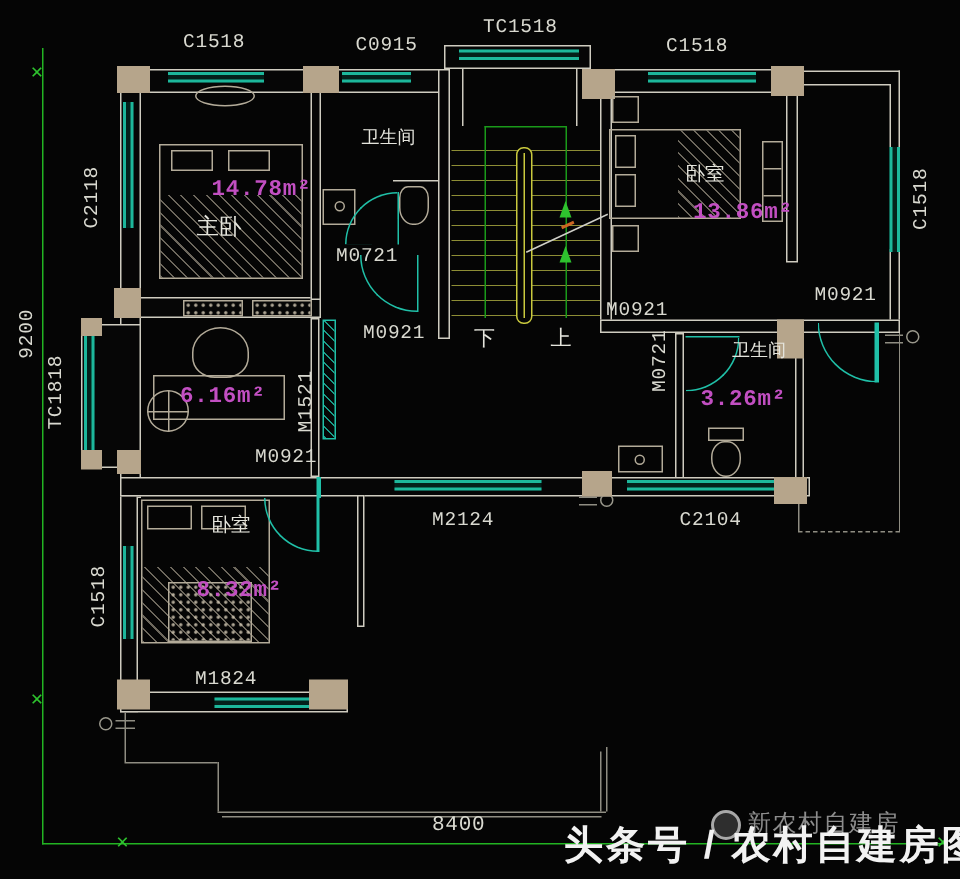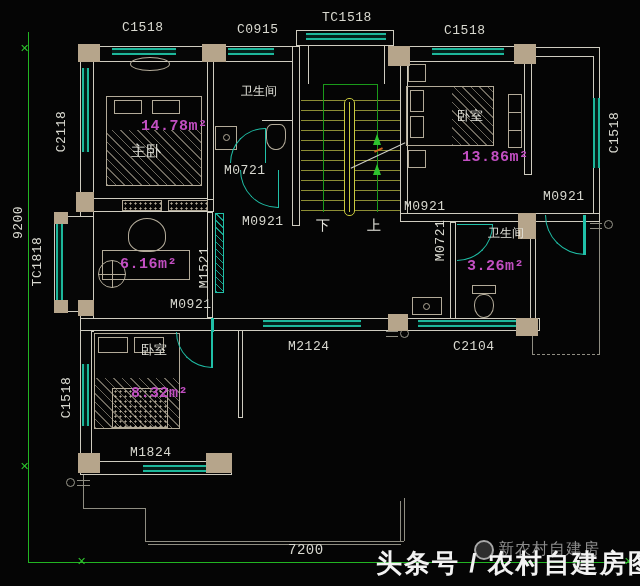--- a/index.html
+++ b/index.html
@@ -209,25 +209,25 @@
   <span class="lbl" style="left:288px;top:339px">M2124</span>
   <span class="lbl" style="left:130px;top:445px">M1824</span>
 
   <span class="cn" style="left:131px;top:142px;font-size:15px">主卧</span>
   <span class="cn" style="left:457px;top:107px">卧室</span>
   <span class="cn" style="left:241px;top:83px;font-size:12px">卫生间</span>
   <span class="cn" style="left:488px;top:225px;font-size:12px">卫生间</span>
   <span class="cn" style="left:141px;top:341px">卧室</span>
 
   <span class="area" style="left:141px;top:118px">14.78m²</span>
-  <span class="area" style="left:462px;top:149px">13.86m²</span>
+  <span class="area" style="left:462px;top:133px">13.86m²</span>
   <span class="area" style="left:120px;top:256px">6.16m²</span>
   <span class="area" style="left:467px;top:258px">3.26m²</span>
   <span class="area" style="left:131px;top:385px">8.32m²</span>
 
   <span class="lblv" style="left:-17px;top:215px">9200</span>
-  <span class="lbl" style="left:288px;top:542px;font-size:14px">7200</span>
+  <span class="lbl" style="left:288px;top:542px;font-size:14px">8400</span>
 
   <div class="wm-logo" style="left:474px;top:540px"></div>
   <span class="wm-sub" style="left:498px;top:539px">新农村自建房</span>
   <span class="wm-main" style="left:376px;top:546px">头条号 / 农村自建房图纸</span>
 
 </div>
 
 </body></html>

